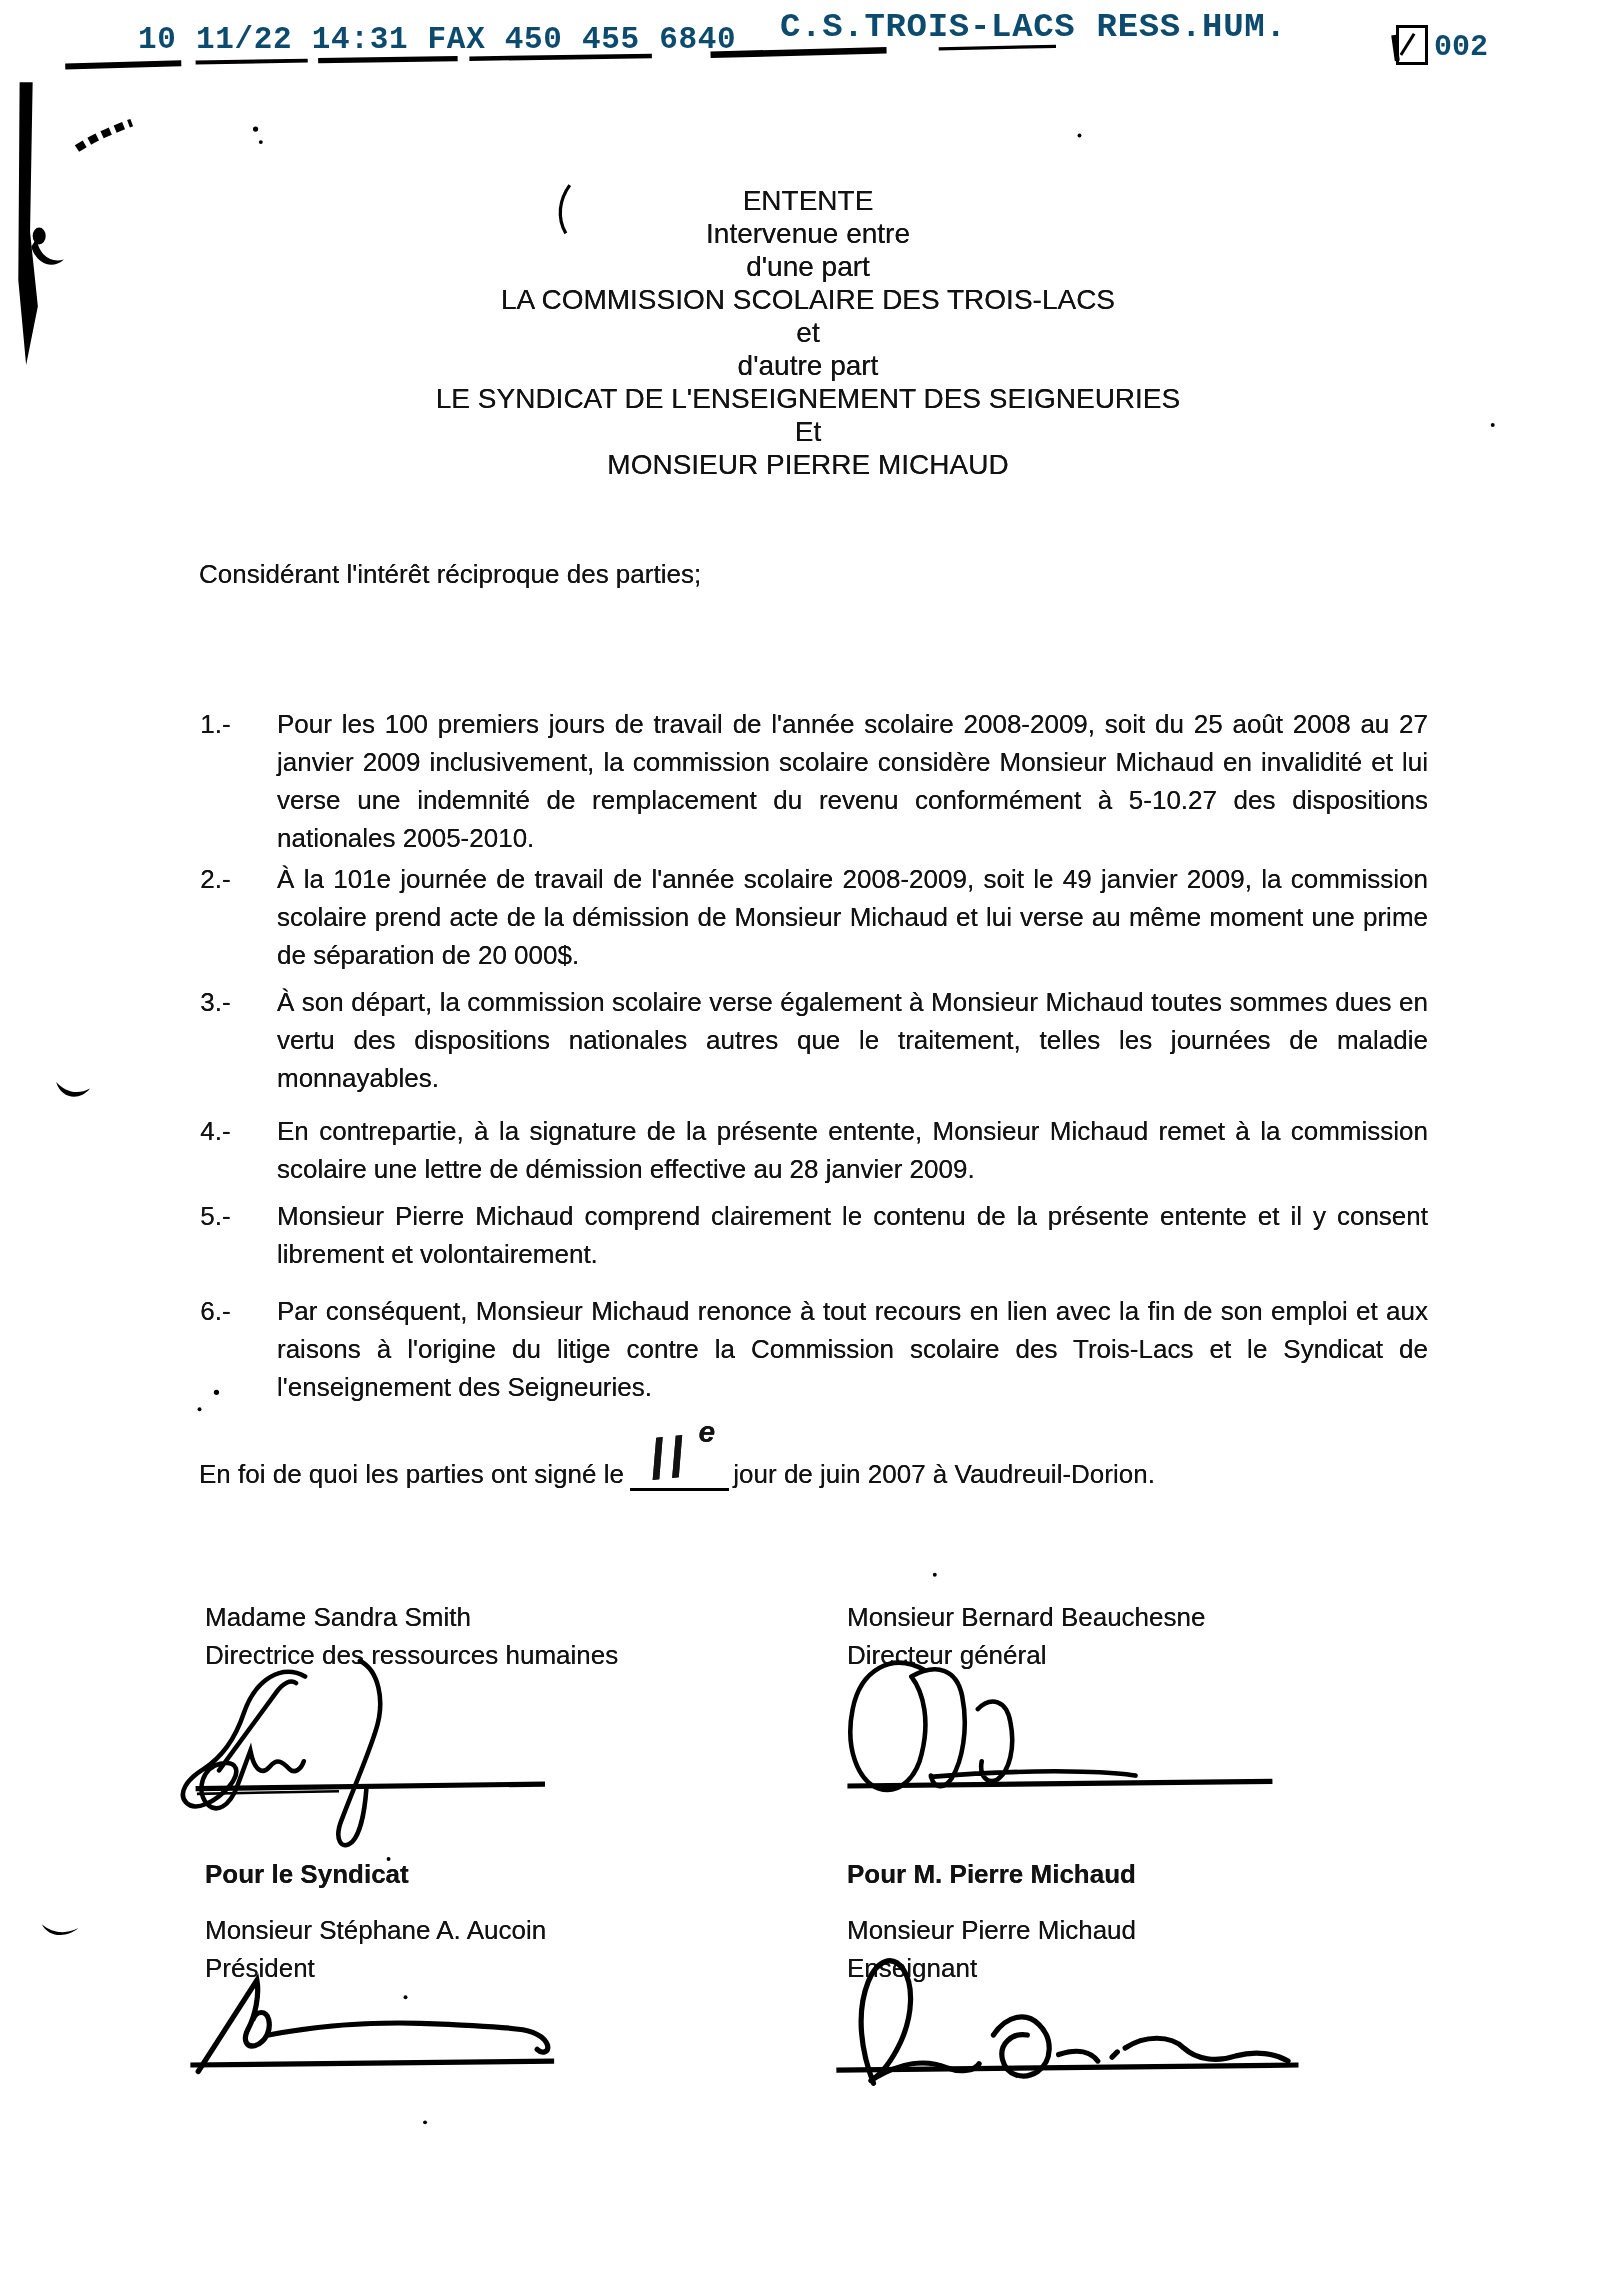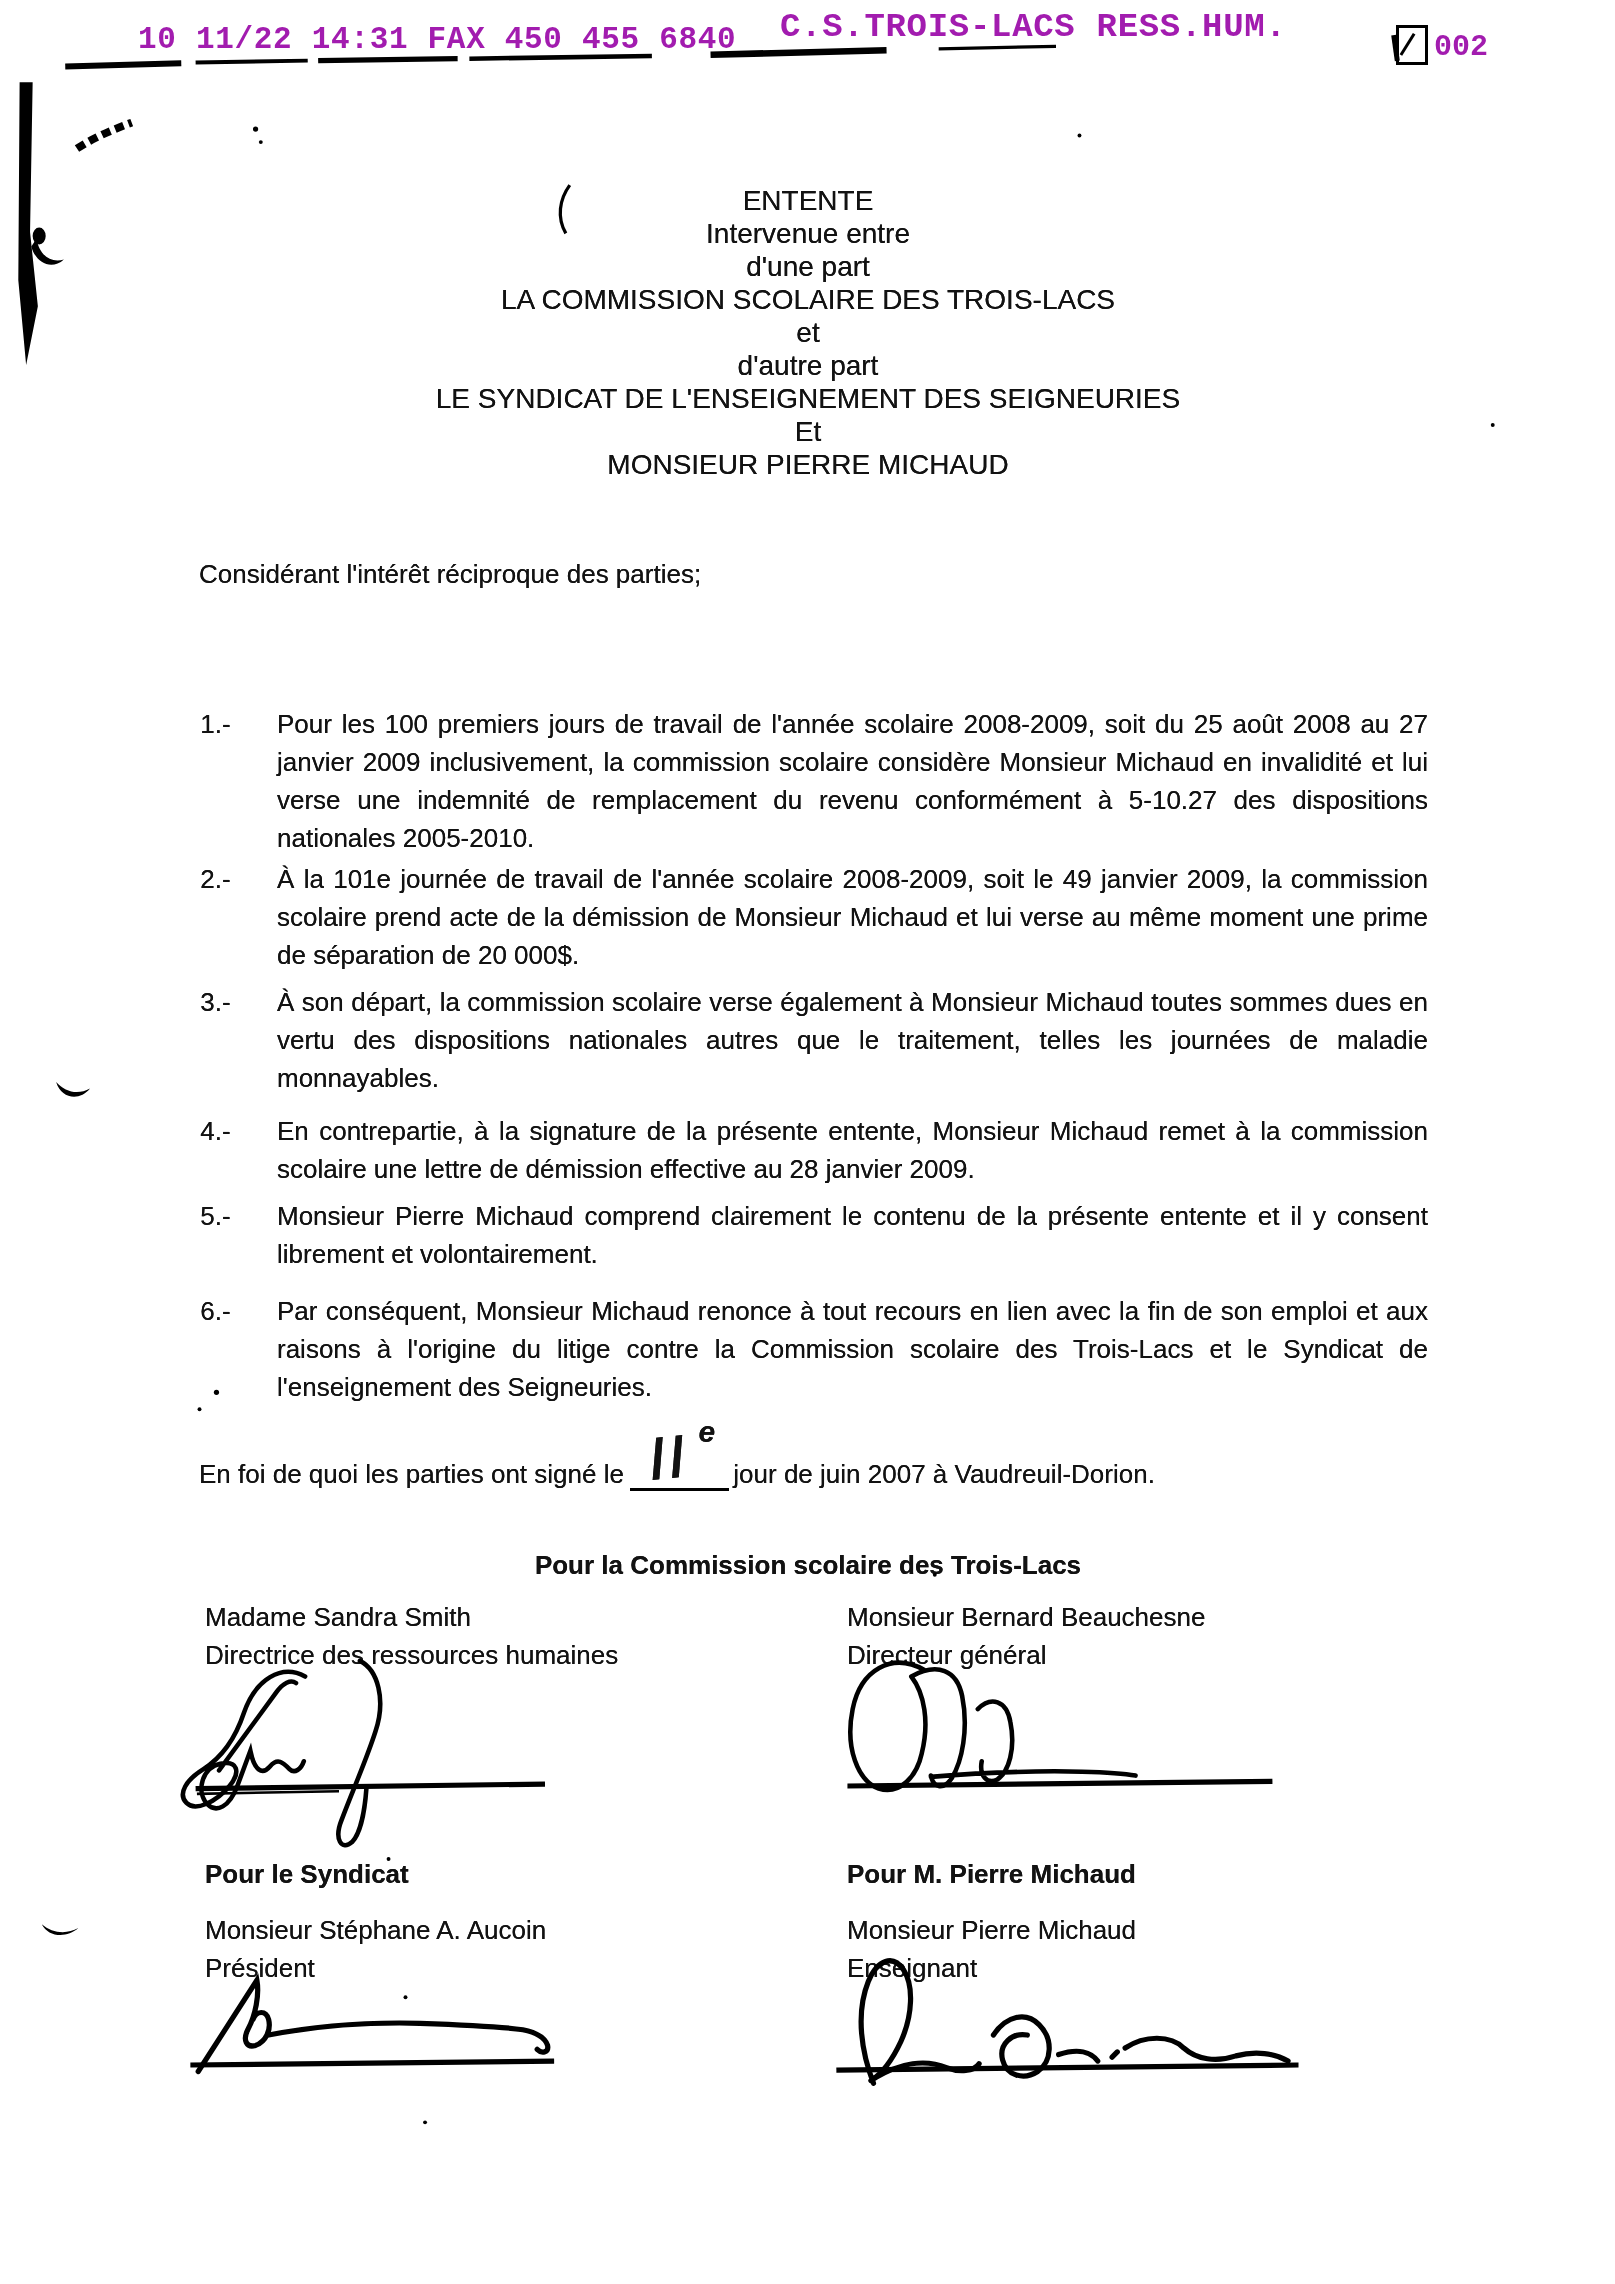--- a/index.html
+++ b/index.html
@@ -10,21 +10,21 @@
     font-family:"Liberation Sans", sans-serif;
     color:#121212;
     overflow:hidden;
   }
   .abs{position:absolute;}
   
   .fax-line{
     font-family:"Liberation Mono", monospace;
     font-weight:bold;
     white-space:nowrap;
-    color:#a21caf;
+    color:#0c4a6e;
     text-align:right;
   }
   .fax-ts{left:138px;top:22px;font-size:31px;letter-spacing:0.7px;}
   .fax-sender{left:743px;top:8px;font-size:34px;letter-spacing:0.7px;margin-left:37px;}
   .fax-num{left:1434px;top:22px;font-size:30px;margin-top:8px;}
   .fax-icon{left:1396px;top:25px;width:26px;height:34px;border:3.3px solid #000;background:#fff;}
   .fax-icon::after{
     content:"";position:absolute;left:6.5px;top:3.9px;width:3.3px;height:25px;
     background:#000;transform:rotate(32deg);
   }
@@ -113,21 +113,20 @@
   </div>
   <div class="abs doc clause" style="top:1292px">
     <span class="cnum">6.-</span>
     <div class="ctext">Par conséquent, Monsieur Michaud renonce à tout recours en lien avec la fin de son emploi et aux raisons à l'origine du litige contre la Commission scolaire des Trois-Lacs et le Syndicat de l'enseignement des Seigneuries.</div>
   </div>
 
   <div class="abs doc signing" style="top:1455px">
     <span>En foi de quoi les parties ont signé le</span><span class="day-blank"><span class="day-mark">//</span><span class="day-suffix">e</span></span><span>jour de juin  2007 à Vaudreuil-Dorion.</span>
   </div>
 
-  <div class="abs doc bold center-head" style="top:1546px">Pour la Commission scolaire des Trois-Lacs</div>
 
   <div class="abs doc sig-label" style="left:205px;top:1598px">Madame Sandra Smith</div>
   <div class="abs doc sig-label" style="left:205px;top:1636px">Directrice des ressources humaines</div>
   <div class="abs doc sig-label" style="left:847px;top:1598px">Monsieur Bernard Beauchesne</div>
   <div class="abs doc sig-label" style="left:847px;top:1636px">Directeur général</div>
 
   <div class="abs doc bold sig-label" style="left:205px;top:1855px">Pour le Syndicat</div>
   <div class="abs doc bold sig-label" style="left:847px;top:1855px">Pour M. Pierre Michaud</div>
   <div class="abs doc sig-label" style="left:205px;top:1911px">Monsieur Stéphane A. Aucoin</div>
   <div class="abs doc sig-label" style="left:205px;top:1949px">Président</div>

